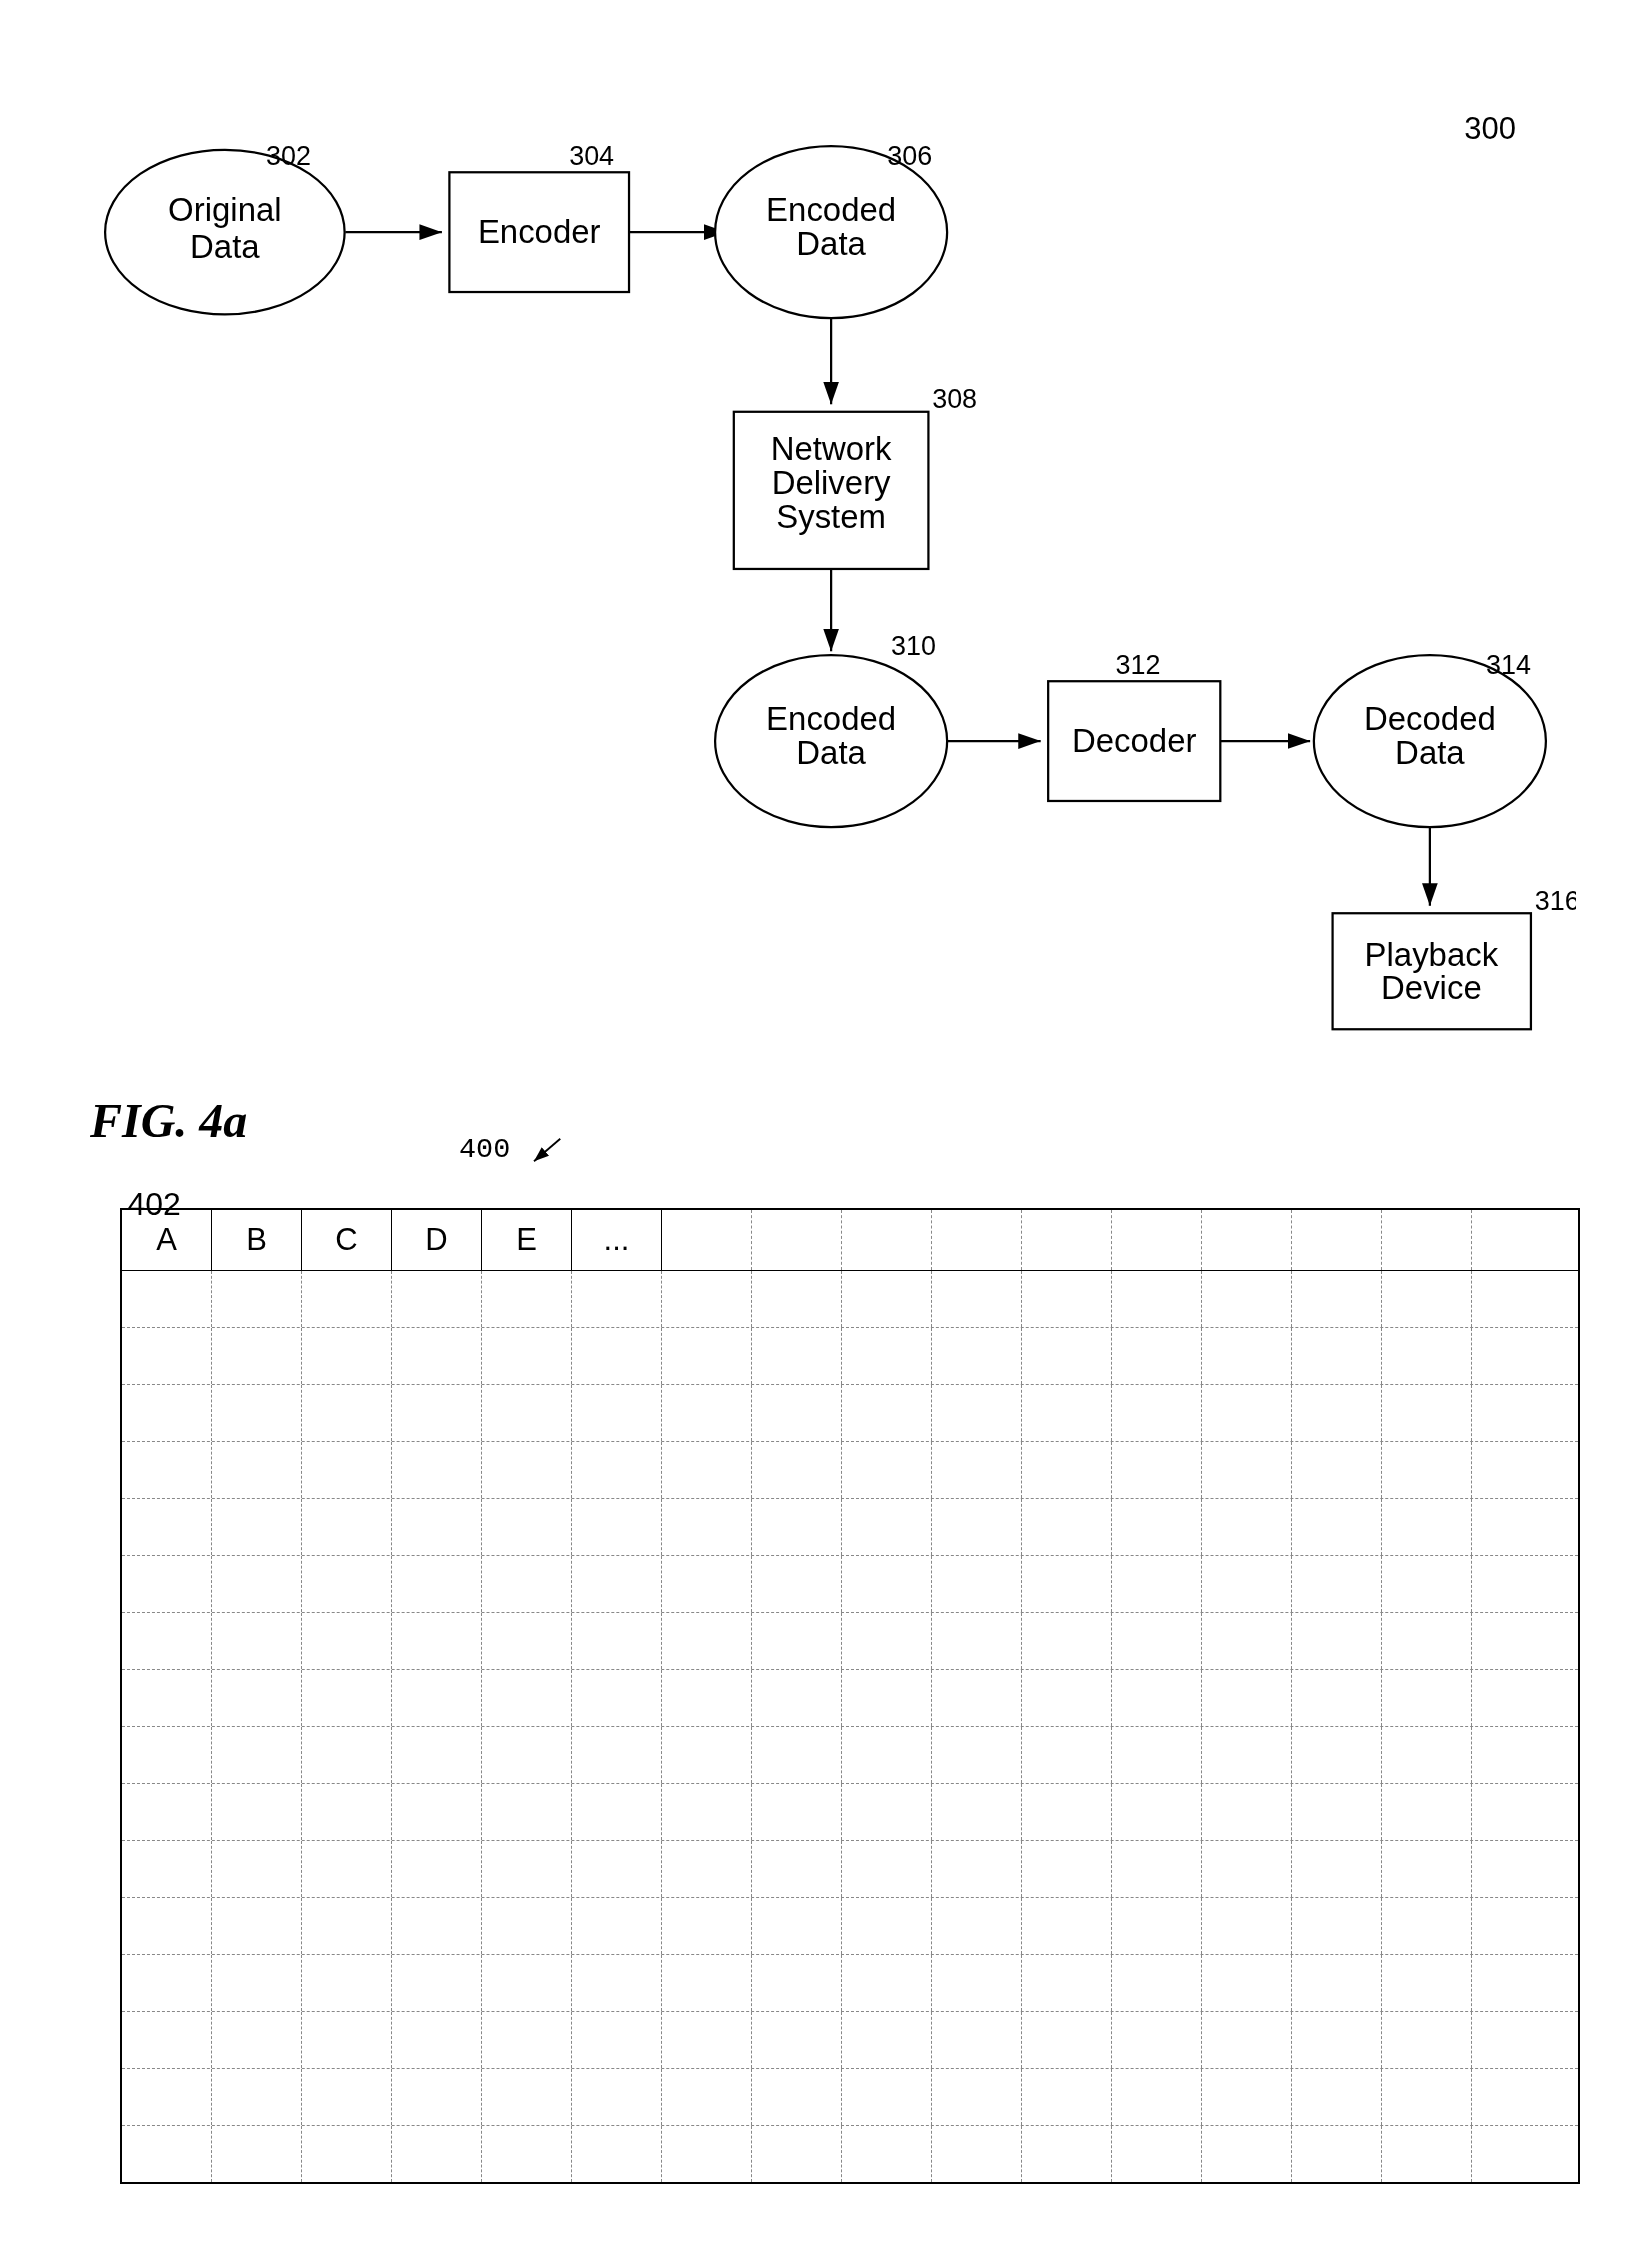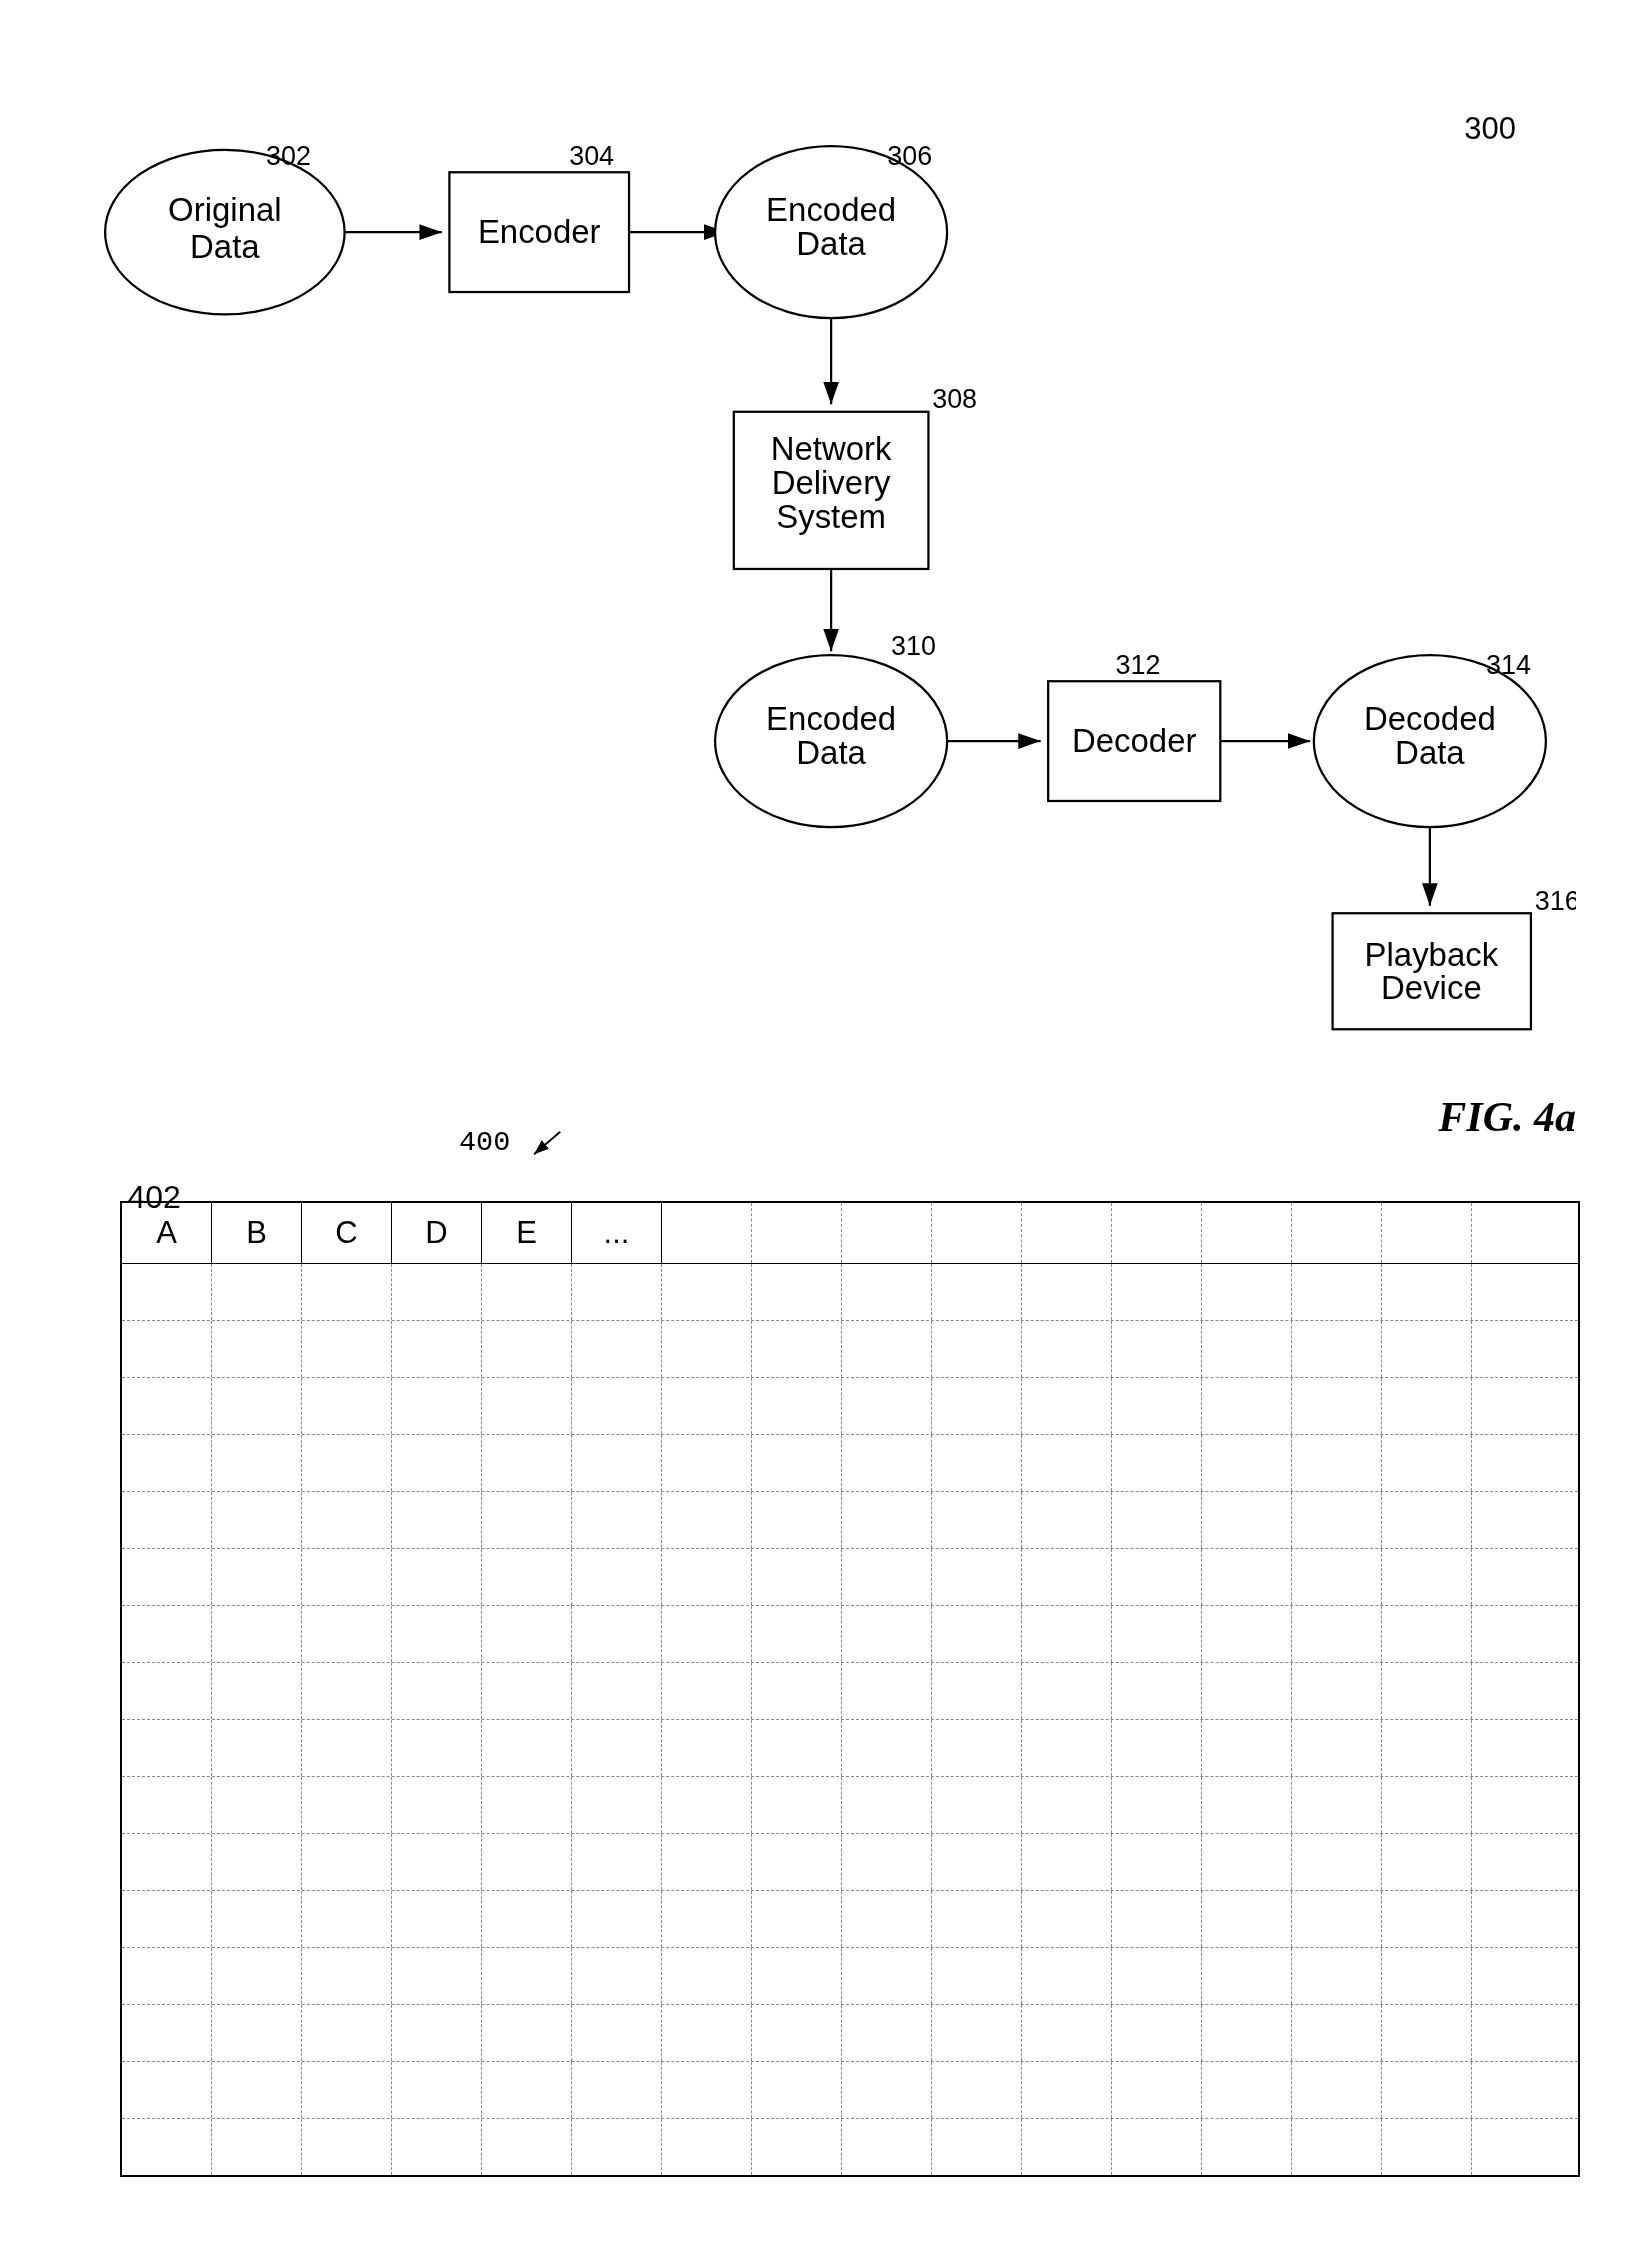--- a/index.html
+++ b/index.html
@@ -59,25 +59,24 @@
       top: 0; left: 0;
       width: 100%;
       height: 100%;
       pointer-events: none;
     }
 
     
     .fig4a-title {
       font-family: 'Times New Roman', Times, serif;
       font-style: italic;
-      font-size: 42px;
+      font-size: 48px;
       font-weight: bold;
       margin-bottom: 45px;
       margin-left: 15px;
-      text-align: right;
     }
 
     
     .grid-area {
       position: relative;
       width: 1460px;
       margin-left: 45px;
     }
 
     .grid-container {

